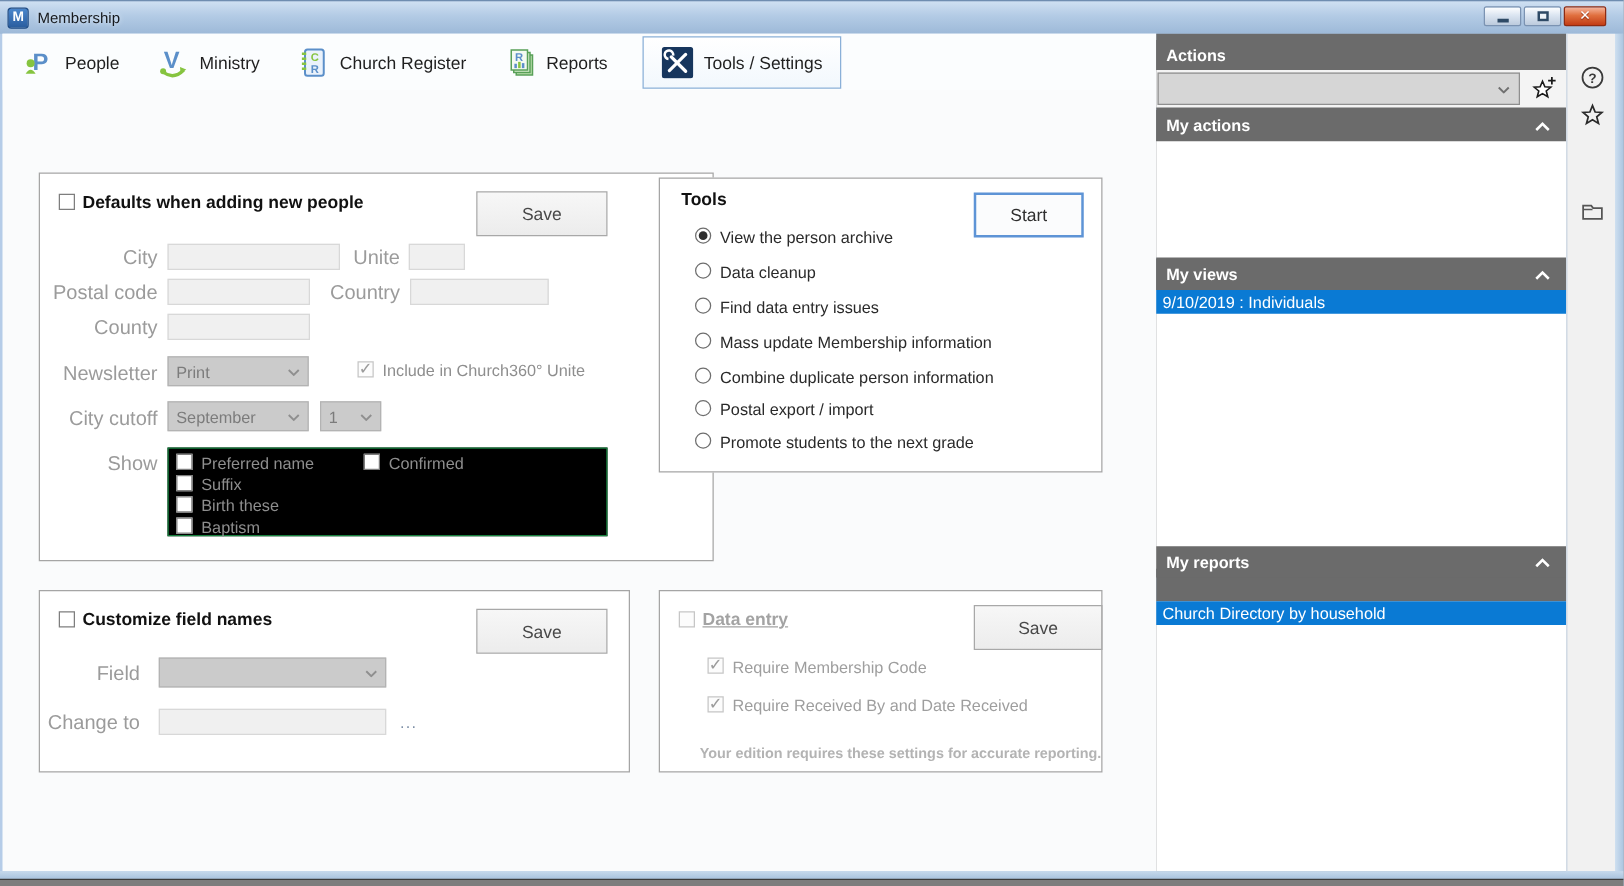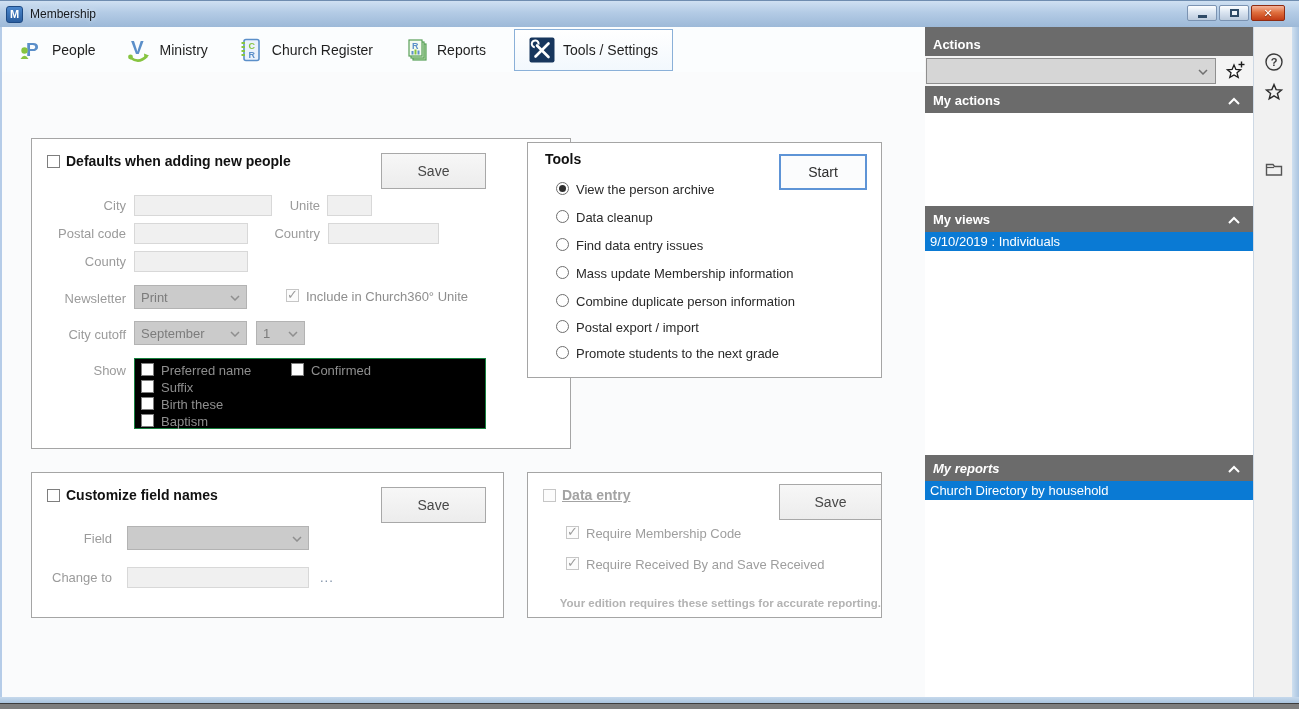--- a/index.html
+++ b/index.html
@@ -38,21 +38,21 @@
   
   .cb { position:absolute; width:13px; height:13px; border:1px solid #7e7e7e; background:#fff; }
   .cb.dis { border-color:#c6c6c6; background:#fcfcfc; }
   .cb.checked::after { content:"\2713"; position:absolute; left:0px; top:-3px; font-size:13px; font-weight:bold; color:#9c9c9c; }
   .radio { position:absolute; width:13px; height:13px; border:1px solid #6e6e6e; border-radius:50%; background:#fff; }
   .radio.sel::after { content:""; position:absolute; left:2px; top:2px; width:7px; height:7px; border-radius:50%; background:#2f2f2f; }
   .txt { position:absolute; height:21px; border:1px solid #d8d8d8; background:#f0f0f0; font-size:13px; color:#555; padding:0 4px; }
   .dd { position:absolute; height:24px; background:#cbcbcb; border:1px solid #b3b3b3; font-size:13px; color:#7c7c7c;
     display:flex; align-items:center; padding:0 6px; }
   .dd .chev { position:absolute; right:6px; top:9px; }
-  .flabel { position:absolute; font-size:13px; color:#9b9b9b; text-align:right; }
+  .flabel { position:absolute; font-size:16px; color:#9b9b9b; text-align:right; }
   .ptitle { position:absolute; font-size:14px; font-weight:bold; color:#111; }
   .btn { position:absolute; background:linear-gradient(#f7f7f7,#ececec); border:1px solid #a8a8a8;
     font-size:14px; color:#484848; display:flex; align-items:center; justify-content:center; cursor:default; }
   .btn.start { border:2px solid #5e94d6; background:#fbfcfd; color:#2f2f2f; }
 
   
   .show-box { position:absolute; border:1px solid #15803d; background:#000000;padding-left:46px; }
   .show-lbl { position:absolute; font-size:13px; color:#8e8e8e; }
   .radio-lbl { position:absolute; font-size:13px; color:#2a2a2a; }
   .dis-lbl { position:absolute; font-size:13px; color:#9e9e9e; }
@@ -262,21 +262,21 @@
       </div>
 
       <div class="panel" style="left:525px; top:400px; width:355px; height:146px;">
         <span class="cb dis" style="left:15px; top:16px;"></span>
         <div class="ptitle gray-title" style="left:34px; top:14px;text-decoration:underline;">Data entry</div>
         <div class="btn" style="left:251px; top:11px; width:103px; height:36px;">Save</div>
 
         <span class="cb dis checked" style="left:38px; top:53px;"></span>
         <div class="dis-lbl" style="left:58px; top:53px;">Require Membership Code</div>
         <span class="cb dis checked" style="left:38px; top:84px;"></span>
-        <div class="dis-lbl" style="left:58px; top:84px;">Require Received By and Save Received</div>
+        <div class="dis-lbl" style="left:58px; top:84px;">Require Received By and Date Received</div>
 
         <div class="note" style="top:124px;">Your edition requires these settings for accurate reporting.</div>
       </div>
 
     </div>
   </div>
 
   <div class="sidebar">
     <div class="sb-header" style="top:5px;">
       <span>Actions</span>
@@ -309,21 +309,21 @@
     <div class="sb-header" style="top:180px;">
       <span>My views</span>
       <svg class="sb-chev" width="14" height="8" viewBox="0 0 14 8">
           <polyline points="2,7 7,2 12,7" fill="none" stroke="#fff" stroke-width="2"></polyline>
         </svg>
     </div>
     <div class="sb-white" style="top:205px; height:223px;">
       <div class="sb-item sel">9/10/2019 : Individuals</div>
     </div>
 
-    <div class="sb-header" style="top:429px;font-style:italic;">
+    <div class="sb-header" style="top:410px;">
       <span>My reports</span>
       <svg class="sb-chev" width="14" height="8" viewBox="0 0 14 8">
           <polyline points="2,7 7,2 12,7" fill="none" stroke="#fff" stroke-width="2"></polyline>
         </svg>
     </div>
     <div class="sb-white" style="top:454px; height:216px;">
       <div class="sb-item sel">Church Directory by household</div>
     </div>
   </div>
 

